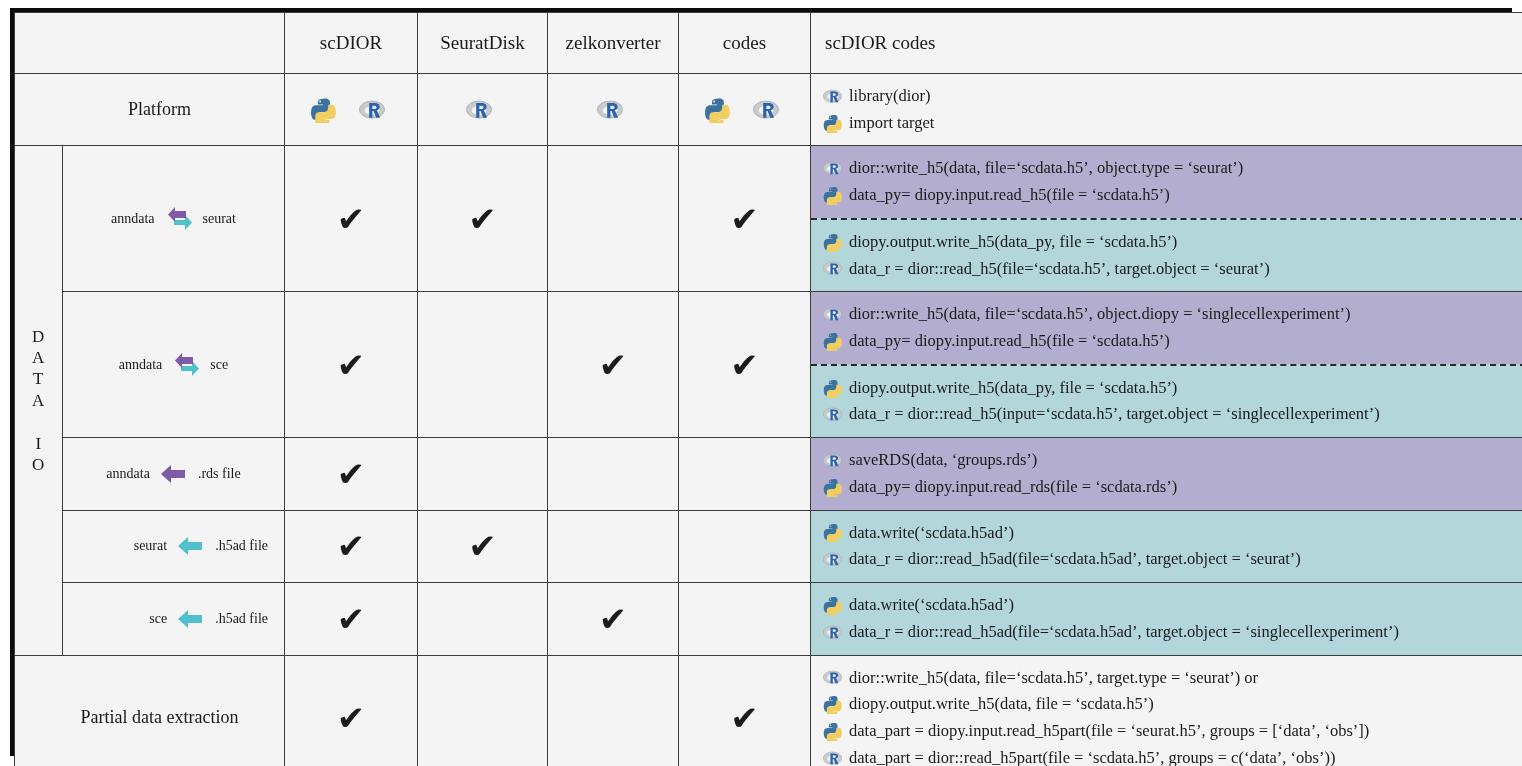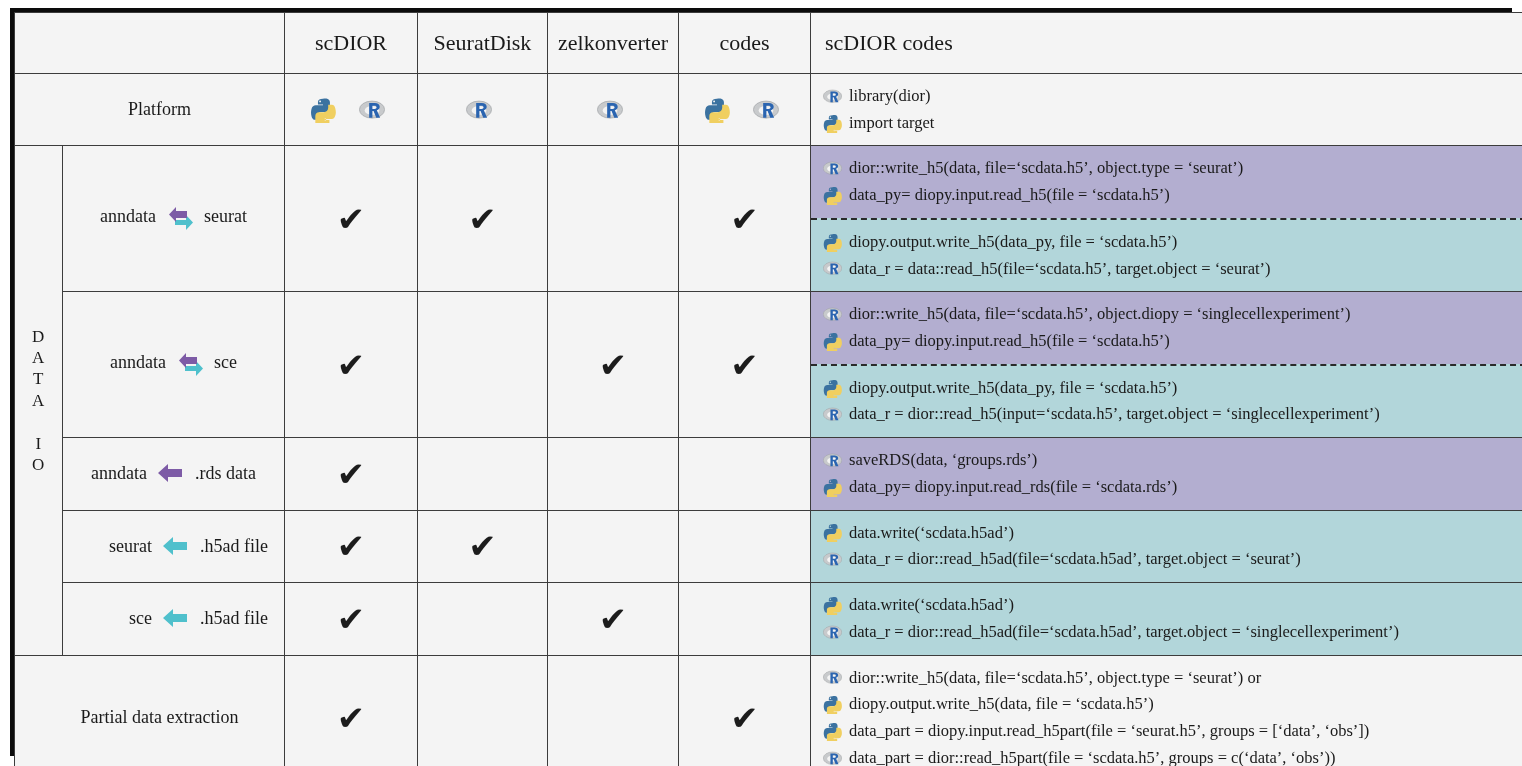--- a/index.html
+++ b/index.html
@@ -9,21 +9,21 @@
   table.main{border-collapse:collapse;width:100%;height:100%;table-layout:fixed;background:#f4f4f4;}
   table.main td{border:1px solid #3c3c3c;vertical-align:middle;background:#f4f4f4;padding:0;}
   .c-lblspine{width:48px;}
   .c-lbl{width:222px;}
   .c-sc{width:133px;}
   .c-sd{width:130px;}
   .c-zk{width:131px;}
   .c-lm{width:132px;}
   .c-code{width:726px;}
 
-  .hdr{font-size:22px;text-align:left;padding-left:14px !important;height:60px;}
+  .hdr{font-size:19px;text-align:left;padding-left:14px !important;height:60px;}
   .hdr.ctr{text-align:center;padding-left:0 !important;}
   .rowlabel{font-size:18px;text-align:center;}
   .rowlabel.r-mid{text-align:center;padding-left:20px;}
 
   .spine{font-size:17px;text-align:center;line-height:1.26;letter-spacing:0.5px;padding:0 !important;}
   .spine span{display:block;}
 
   .chk{font-family:"DejaVu Sans",sans-serif;font-size:34px;font-weight:700;color:#1c1c1c;text-align:center;line-height:1;}
   .chk.blank{color:transparent;}
 
@@ -37,21 +37,21 @@
   .seg.dashtop{border-top:2px dashed #2a2a2a;}
   .codeline{font-size:16.5px;line-height:1.62;white-space:nowrap;display:flex;align-items:center;}
   .codeline .txt{display:inline-block;}
 
   
   .ico{display:inline-flex;align-items:center;justify-content:center;flex:0 0 auto;margin-right:7px;}
   .ico svg{display:block;}
 
   .platcell{display:flex;align-items:center;justify-content:center;gap:16px;height:100%;}
 
-  .lblrow{display:flex;align-items:flex-start;justify-content:flex-end;gap:9px;padding-right:16px;font-size:18px;}
+  .lblrow{display:flex;align-items:center;justify-content:flex-end;gap:9px;padding-right:16px;font-size:14px;}
   .lblrow.center{justify-content:center;padding-right:0;}
   .arrowico{display:inline-flex;align-items:center;flex:0 0 auto;}
 </style>
 </head>
 <body>
 
 <div id="root">
   <div class="tbl-wrap">
     <table class="main">
       <colgroup>
@@ -223,21 +223,21 @@
                   </div>
                   <div class="codeline">
                     <span class="ico">
                       <svg width="19" height="19" viewBox="0 0 64 50">
                         <ellipse cx="32" cy="24" rx="31" ry="21" fill="#c8cacc"></ellipse>
                         <ellipse cx="32" cy="24" rx="31" ry="21" fill="none" stroke="#9b9ea1" stroke-width="1.5"></ellipse>
                         <ellipse cx="32" cy="26" rx="18" ry="11" fill="#f4f4f4"></ellipse>
                         <path fill="#2a64b0" d="M25 8h14c7 0 12 3.5 12 9 0 4.2-3 7.2-7.2 8.4L52 44h-9.5l-6.6-16.4H33V44h-8V8zm8 6.4v8.2h5.4c3 0 4.8-1.5 4.8-4.1 0-2.6-1.8-4.1-4.8-4.1H33z"></path>
                       </svg>
                     </span>
-                    <span class="txt">data_r = data::read_h5(file=‘scdata.h5’, target.object = ‘seurat’)</span>
+                    <span class="txt">data_r = dior::read_h5(file=‘scdata.h5’, target.object = ‘seurat’)</span>
                   </div>
                 </div>
               </div>
             </td>
           </tr>
           <tr style="height:120px;">
             <td class="rowlabel">
               <div class="lblrow center">
                 <span>anndata</span>
                 <span class="arrowico">
@@ -304,21 +304,21 @@
           </tr>
           <tr style="height:62px;">
             <td class="rowlabel">
               <div class="lblrow center">
                 <span>anndata</span>
                 <span class="arrowico">
                   <svg width="30" height="20" viewBox="0 0 30 20">
                     <path fill="#7d5ba6" d="M26 6H12V1L2 10l10 9v-5h14z"></path>
                   </svg>
                 </span>
-                <span>.rds data</span>
+                <span>.rds file</span>
               </div>
             </td>
             <td class="chk ">✔</td>
             <td class="chk blank"></td>
             <td class="chk blank"></td>
             <td class="chk blank"></td>
             <td class="codecell">
               <div class="codebox">
                 <div class="seg purple">
                   <div class="codeline">
@@ -442,21 +442,21 @@
                 <div class="seg plain">
                   <div class="codeline">
                     <span class="ico">
                       <svg width="19" height="19" viewBox="0 0 64 50">
                         <ellipse cx="32" cy="24" rx="31" ry="21" fill="#c8cacc"></ellipse>
                         <ellipse cx="32" cy="24" rx="31" ry="21" fill="none" stroke="#9b9ea1" stroke-width="1.5"></ellipse>
                         <ellipse cx="32" cy="26" rx="18" ry="11" fill="#f4f4f4"></ellipse>
                         <path fill="#2a64b0" d="M25 8h14c7 0 12 3.5 12 9 0 4.2-3 7.2-7.2 8.4L52 44h-9.5l-6.6-16.4H33V44h-8V8zm8 6.4v8.2h5.4c3 0 4.8-1.5 4.8-4.1 0-2.6-1.8-4.1-4.8-4.1H33z"></path>
                       </svg>
                     </span>
-                    <span class="txt">dior::write_h5(data, file=‘scdata.h5’, object.type = ‘seurat’) or</span>
+                    <span class="txt">dior::write_h5(data, file=‘scdata.h5’, target.type = ‘seurat’) or</span>
                   </div>
                   <div class="codeline">
                     <span class="ico">
                       <svg width="19" height="19" viewBox="0 0 64 64">
                         <path fill="#3b72a0" d="M31.6 4c-6.6 0-12 2.2-12 8.4v6.1h12.4v2H14.3c-5 0-9.3 3.3-10.6 9-1.5 6.6-1.6 10.7 0 17.6 1.2 5.1 4 9 9 9h4.6v-8.4c0-5.7 4.9-10.7 10.7-10.7h12.3c4.8 0 8.7-4 8.7-8.8V12.4C49 7.8 45.1 4.3 40.5 3.6 37.6 3.1 34.6 4 31.6 4zm-6.7 4.6c1.3 0 2.3 1.1 2.3 2.4s-1 2.3-2.3 2.3-2.3-1-2.3-2.3 1-2.4 2.3-2.4z"></path>
                         <path fill="#f0cf60" d="M50.8 20.5v8.2c0 6-5 11-10.7 11H27.8c-4.7 0-8.7 4.1-8.7 8.8v16.2c0 4.6 4 7.3 8.7 8.7 5.5 1.6 10.9 1.9 17.3 0 4.4-1.3 8.7-3.9 8.7-8.7v-6.3H41.4v-2h18.2c5 0 6.9-3.5 8.7-8.8 1.8-5.4 1.7-10.6 0-17.5-1.2-5-3.6-8.8-8.7-8.8h-8.8zM43.6 55.2c1.3 0 2.3 1 2.3 2.3s-1 2.4-2.3 2.4-2.3-1.1-2.3-2.4 1-2.3 2.3-2.3z" transform="translate(-6,-2)"></path>
                       </svg>
                     </span>
                     <span class="txt">diopy.output.write_h5(data, file = ‘scdata.h5’)</span>
                   </div>

